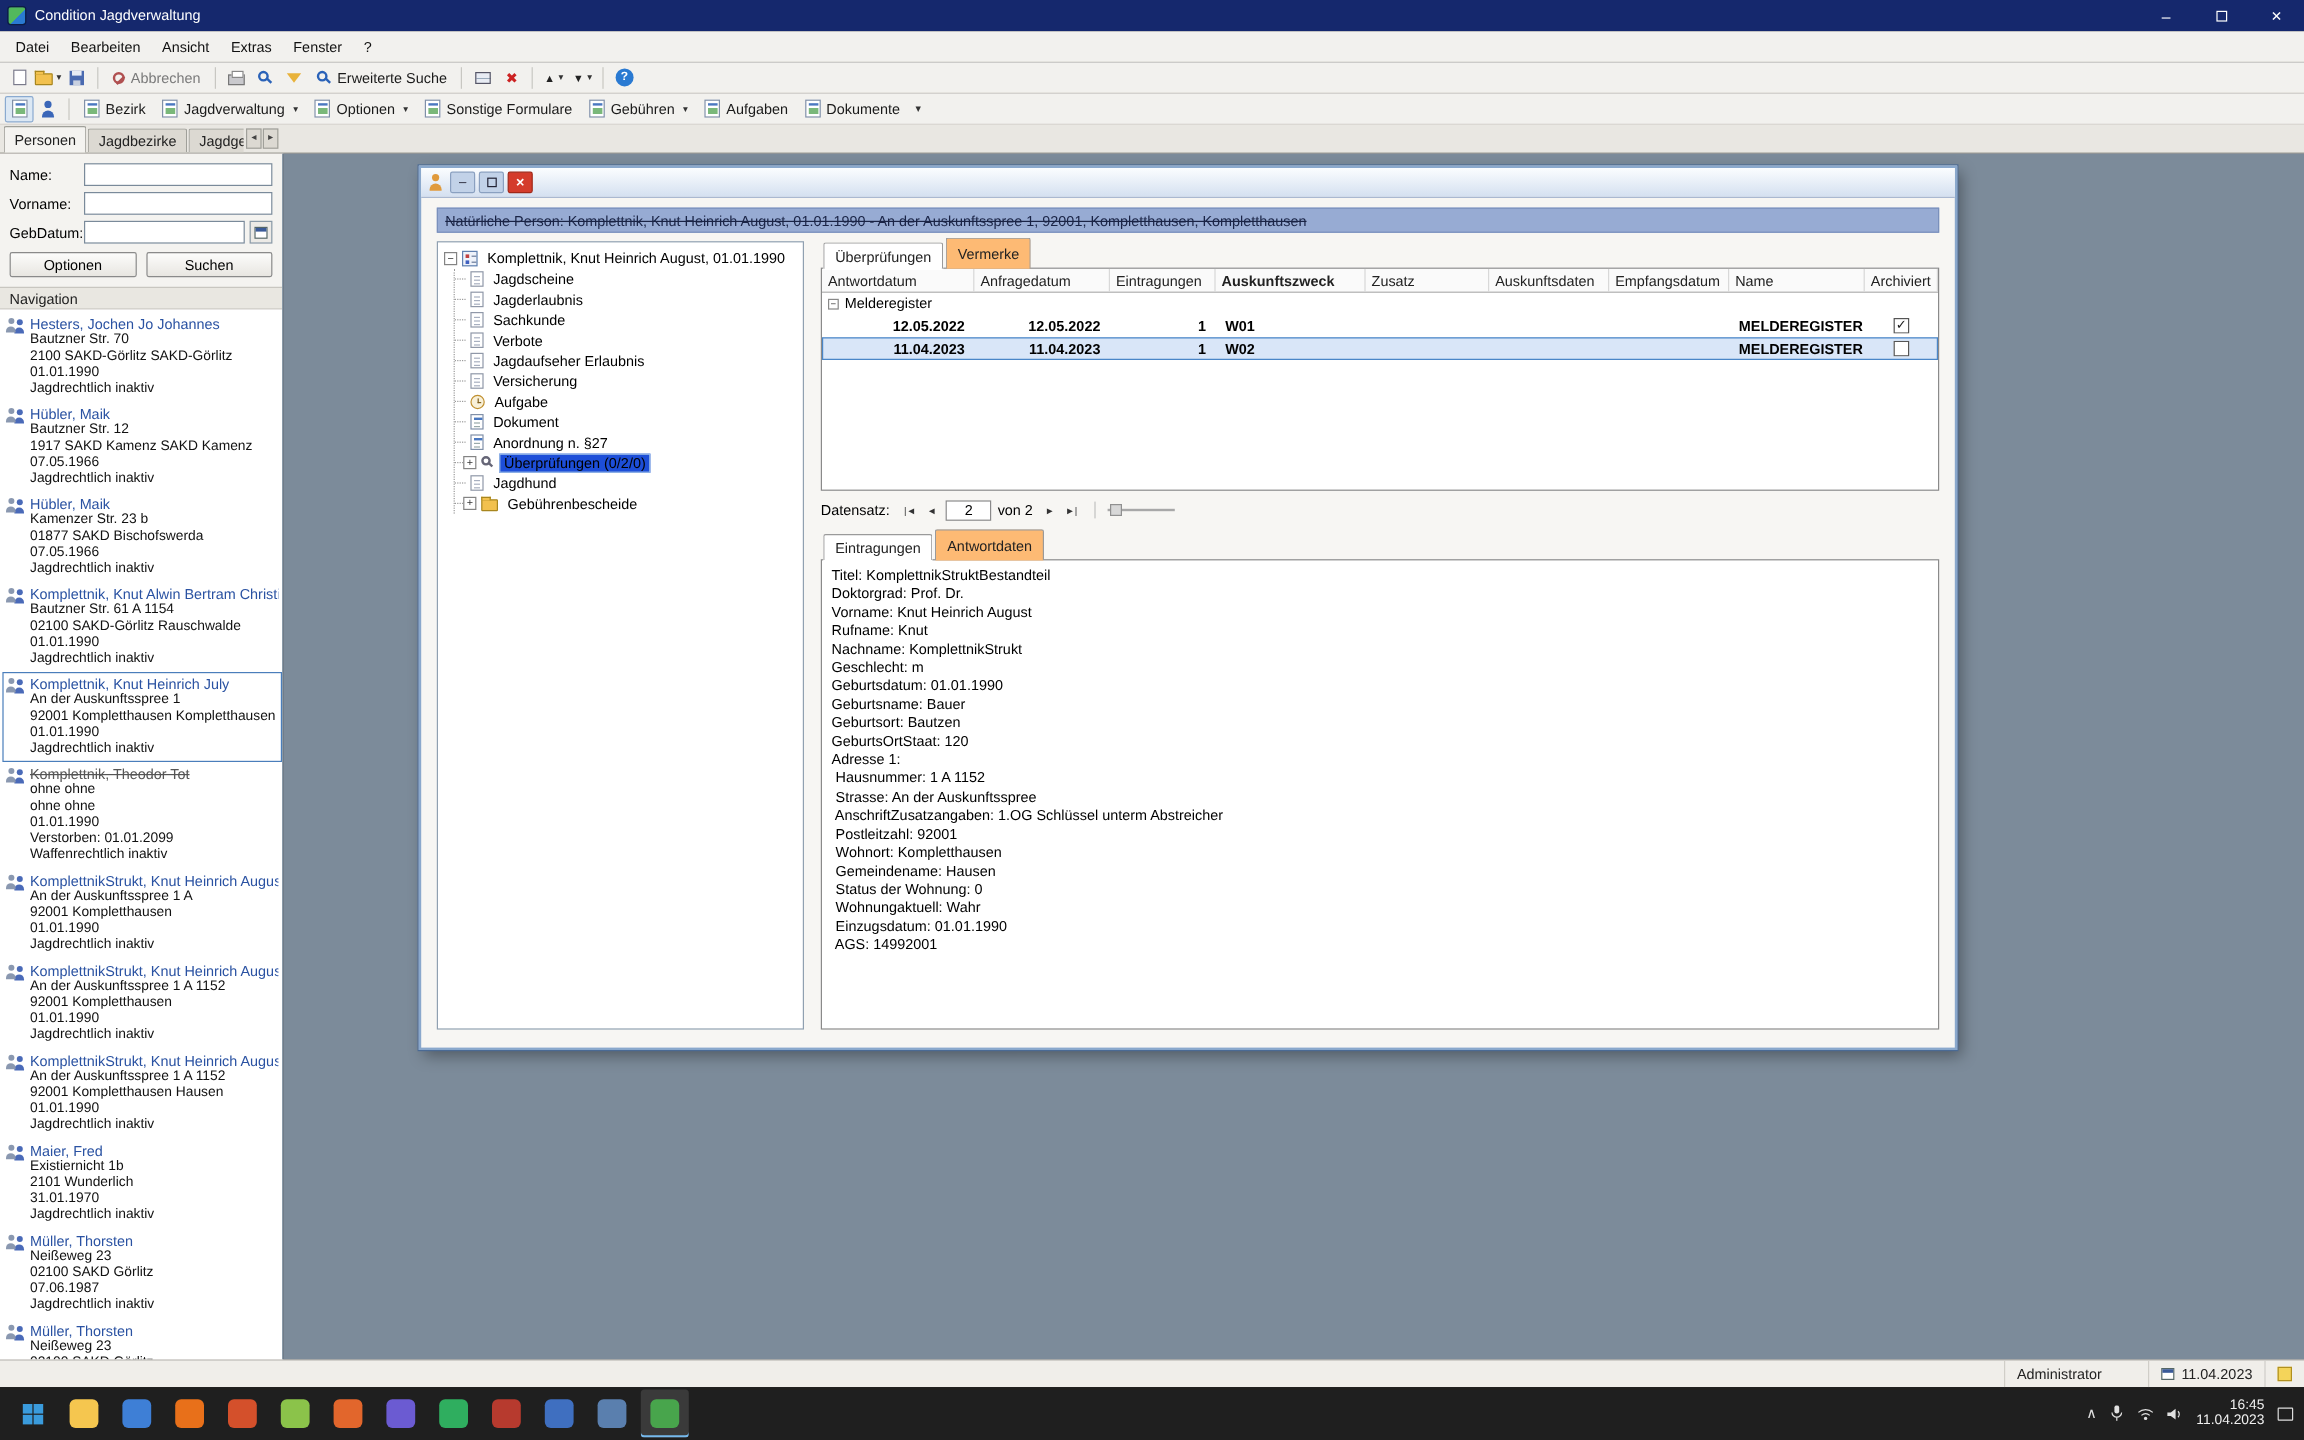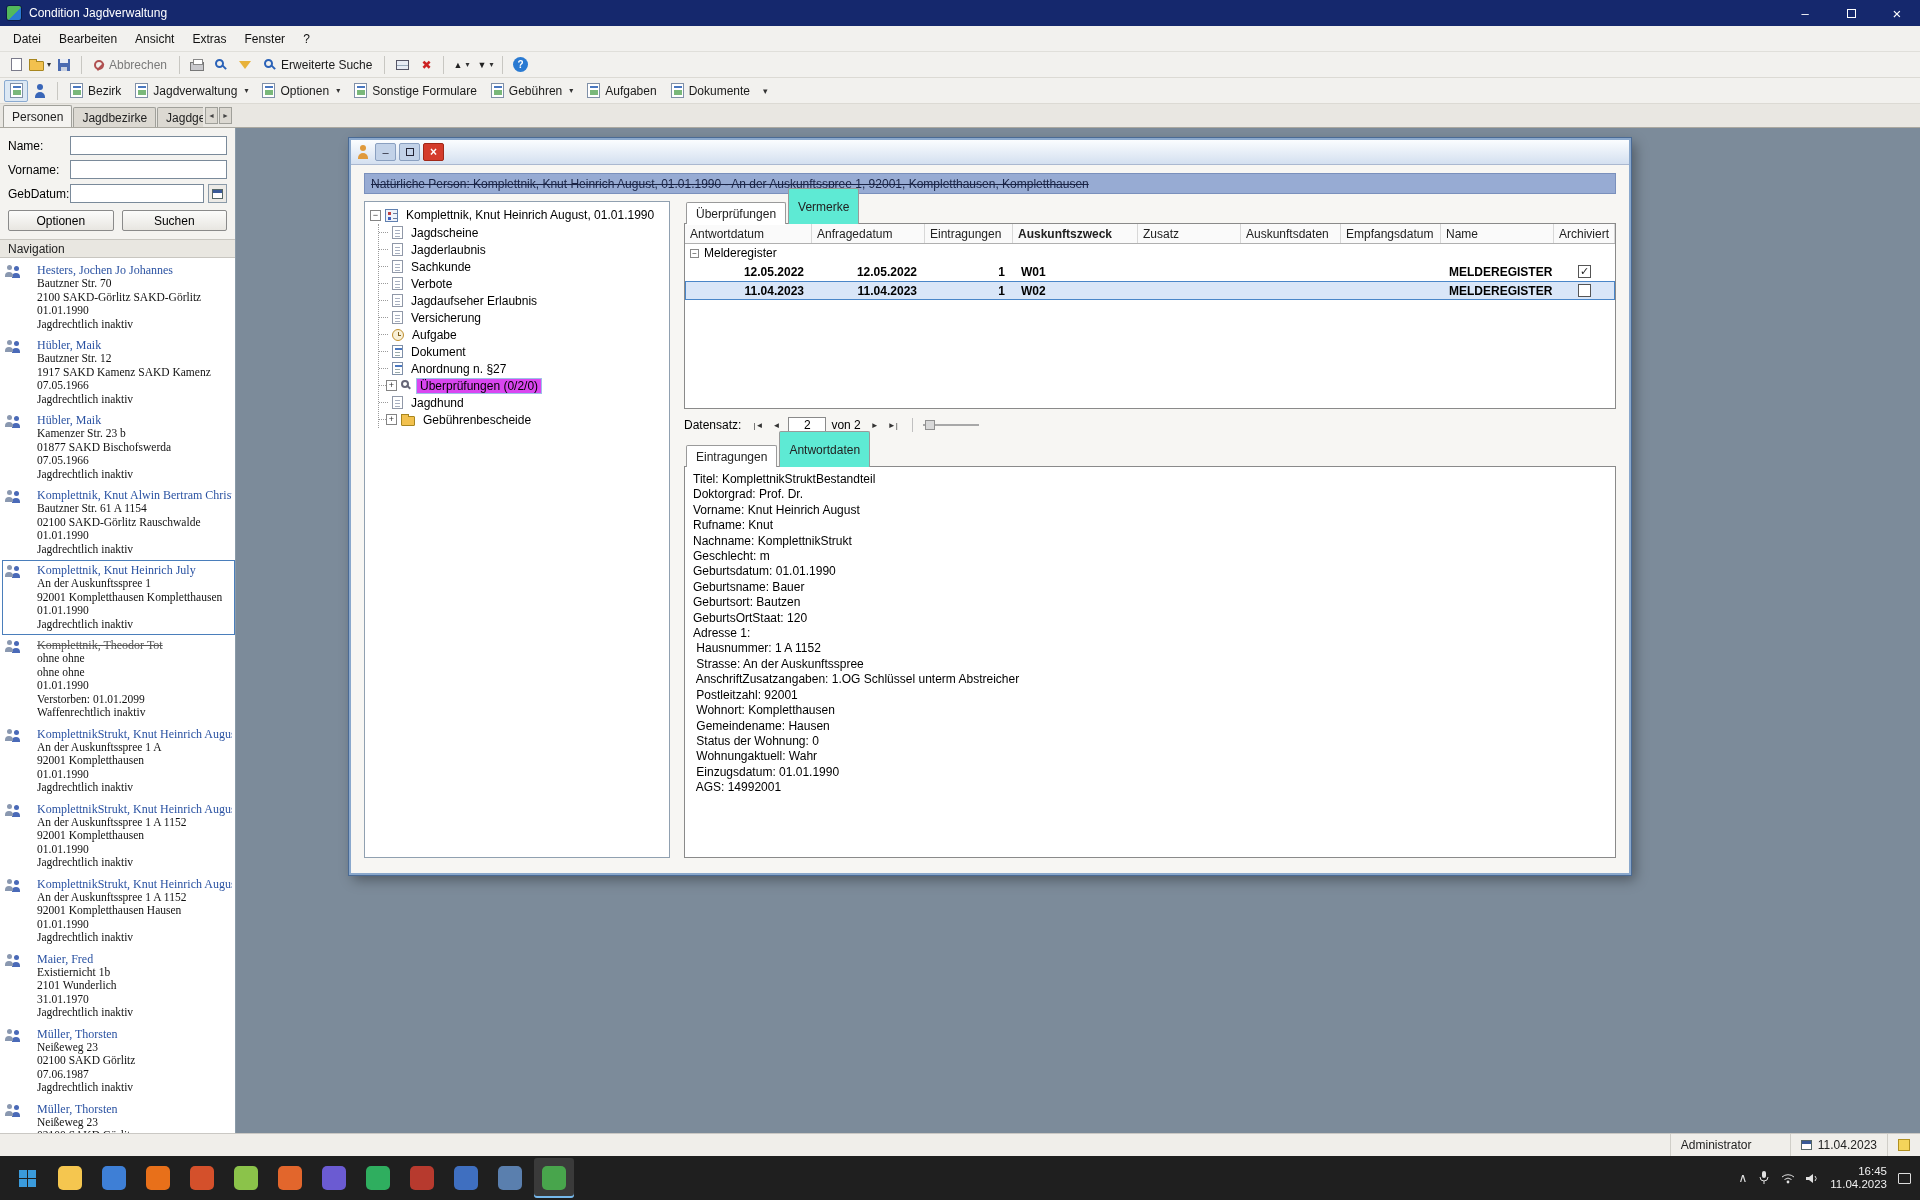--- a/index.html
+++ b/index.html
@@ -75,21 +75,21 @@
   .frow{ display:flex; align-items:center; padding:0 8px; margin-bottom:5px; gap:4px; }
   .frow label{ width:58px; font-size:12px; flex:none; }
   .fld{ flex:1; min-width:0; height:19px; border:1px solid #7a8a9a; background:#fff; font-size:12px; padding:0 3px; font-family:inherit; }
   .calbtn{ width:19px; height:19px; border:1px solid #8a9aa8; background:#eceae6; display:flex; align-items:center; justify-content:center; flex:none; }
   .cal-ico{ width:11px; height:10px; background:#fff; border:1px solid #566; position:relative; display:inline-block; }
   .cal-ico::before{ content:""; position:absolute; top:0; left:0; right:0; height:3px; background:#3a5a98; }
   .btnrow{ display:flex; gap:8px; padding:2px 8px 0; margin-bottom:8px; }
   .btn{ flex:1; height:21px; border:1px solid #8a8a8a; background:linear-gradient(#fcfcfb,#e8e6e1); font-size:12px; font-family:inherit; border-radius:2px; }
   .navhdr{ height:19px; background:#e9e7e1; border-top:1px solid #c8c6c0; border-bottom:1px solid #c8c6c0; font-size:12px; display:flex; align-items:center; padding-left:8px; color:#222; }
   .person-list{ flex:1; overflow:hidden; background:#fff; padding:2px 0 0 2px; }
-  .person{ display:flex; gap:15px; padding:2px 2px 3px; border:1px solid transparent;font-family:Liberation Serif, serif; }
+  .person{ display:flex; gap:3px; padding:2px 2px 3px; border:1px solid transparent; }
   .person.sel{ border-color:#4a7ebb; }
   .plist-ico{ width:17px; height:14px; position:relative; flex:none; margin-top:1px; }
   .plist-ico::before{ content:""; position:absolute; top:1px; left:2px; width:5px; height:5px; border-radius:50%; background:#8a98b0; box-shadow:7px 1px 0 #4a6ab8; }
   .plist-ico::after{ content:""; position:absolute; bottom:1px; left:0; width:8px; height:5px; border-radius:4px 4px 0 0; background:#8a98b0; box-shadow:7px 1px 0 #4a6ab8; }
   .person-body{ flex:1; min-width:0; }
   .person-name{ font-size:12px; color:var(--link); line-height:14px; white-space:nowrap; overflow:hidden; }
   .person-line{ font-size:11.5px; color:#111; line-height:13.5px; white-space:nowrap; overflow:hidden; }
   .person.dead .person-name{ color:#555; text-decoration:line-through; }
 
   .mdi{ position:absolute; left:236px; right:0; top:0; bottom:0; background:var(--mdi); overflow:hidden; }
@@ -108,41 +108,41 @@
 
   .tree-pane{ width:306px; flex:none; border:1px solid #90a0b0; background:#fff; padding:4px 2px; overflow:hidden; }
   .tree-root{ display:flex; align-items:center; gap:4px; height:18px; padding-left:3px; }
   .texp.box, .tree-exp.box{ width:11px; height:11px; border:1px solid #848484; background:#fff; font-size:9px; line-height:9px; display:inline-flex; align-items:center; justify-content:center; color:#333; flex:none; }
   .tree-kids{ margin-left:11px; border-left:1px dotted #9a9a9a; }
   .tree-row{ display:flex; align-items:center; gap:4px; height:17px; }
   .stub{ width:9px; border-top:1px dotted #9a9a9a; flex:none; }
   .tree-exp{ flex:none; margin-left:-6px; }
   .tree-ico{ flex:none; }
   .tree-label{ font-size:12px; white-space:nowrap; padding:0 3px; border:1px solid transparent; }
-  .tree-row.sel .tree-label{ background:#d946ef; border-color:#9ec0e8; }
+  .tree-row.sel .tree-label{ background:#1d4ed8; border-color:#9ec0e8; }
 
   .ico-form{ width:11px; height:13px; background:#fff; border:1px solid #9098a8; position:relative; display:inline-block; }
   .ico-form::before{ content:""; position:absolute; left:2px; top:3px; right:2px; height:1px; background:#a8b0c0; box-shadow:0 3px 0 #a8b0c0, 0 6px 0 #a8b0c0; }
   .ico-document{ width:11px; height:13px; background:#fff; border:1px solid #8090a8; position:relative; display:inline-block; }
   .ico-document::before{ content:""; position:absolute; left:2px; top:2px; width:7px; height:2px; background:#4a78c0; }
   .ico-document::after{ content:""; position:absolute; left:2px; top:6px; right:2px; height:1px; background:#9aa; box-shadow:0 3px 0 #9aa; }
   .ico-clock{ width:12px; height:12px; border-radius:50%; background:#f8f0d8; border:1px solid #c09030; position:relative; display:inline-block; }
   .ico-clock::before{ content:""; position:absolute; left:5px; top:2px; width:1px; height:4px; background:#806020; }
   .ico-clock::after{ content:""; position:absolute; left:5px; top:5px; width:3px; height:1px; background:#806020; }
   .ico-search{ width:8px; height:8px; border:2px solid #667; border-radius:50%; position:relative; display:inline-block; margin:0 3px 3px 0; }
   .ico-search::after{ content:""; position:absolute; width:5px; height:2px; background:#667; transform:rotate(45deg); right:-4px; bottom:-2px; }
   .ico-folder{ width:14px; height:10px; background:#f2c14e; border:1px solid #a8861e; border-radius:1px; position:relative; display:inline-block; margin-top:2px; }
   .ico-folder::before{ content:""; position:absolute; top:-3px; left:-1px; width:6px; height:2px; background:#f2c14e; border:1px solid #a8861e; border-bottom:none; }
   .ico-root{ width:13px; height:13px; background:#eef2fa; border:1px solid #6080b0; position:relative; display:inline-block; }
   .ico-root::before{ content:""; position:absolute; left:2px; top:2px; width:3px; height:3px; background:#c04040; box-shadow:0 5px 0 #4060c0; }
   .ico-root::after{ content:""; position:absolute; left:7px; top:3px; width:4px; height:1px; background:#6a7a9a; box-shadow:0 5px 0 #6a7a9a; }
 
   .right-pane{ flex:1; display:flex; flex-direction:column; min-width:0; }
   .tabrow{ display:flex; align-items:flex-end; height:23px; padding-left:2px; margin-bottom:-1px; position:relative; z-index:2; flex:none; }
-  .tab{ height:36px; display:flex; align-items:center; padding:0 9px; font-size:12px; background:#5eead4; border:1px solid #9a9a9a; border-bottom:none; border-radius:2px 2px 0 0; margin-right:2px; color:#222; }
+  .tab{ height:26px; display:flex; align-items:center; padding:0 9px; font-size:12px; background:#fdba74; border:1px solid #9a9a9a; border-bottom:none; border-radius:2px 2px 0 0; margin-right:2px; color:#222; }
   .tab.active{ background:#fff; height:22px; position:relative; z-index:3; box-shadow:0 1px 0 #fff; }
   .grid-box{ border:1px solid #8a8a8a; background:#fff; height:186px; position:relative; z-index:1; overflow:hidden; flex:none; }
   .grid-header{ display:flex; height:20px; background:#fafafa; border-bottom:1px solid #b0b0b0; }
   .grid-header .gc{ border-right:1px solid #d8d8d8; display:flex; align-items:center; font-size:12px; color:#222; padding:0 5px; white-space:nowrap; overflow:hidden; }
   .gc{ flex:none; }
   .c0{ width:127px; } .c1{ width:113px; } .c2{ width:88px; } .c3{ width:125px;font-weight:bold; }
   .c4{ width:103px; } .c5{ width:100px; } .c6{ width:100px; } .c7{ width:113px; }
   .c8{ flex:1; display:flex; justify-content:center; align-items:center; }
   .group-row{ display:flex; align-items:center; gap:5px; height:18px; padding-left:5px; font-size:12px; }
   .gbox{ width:9px; height:9px; border:1px solid #888; background:#fff; font-size:8px; line-height:7px; display:inline-flex; align-items:center; justify-content:center; color:#333; }

